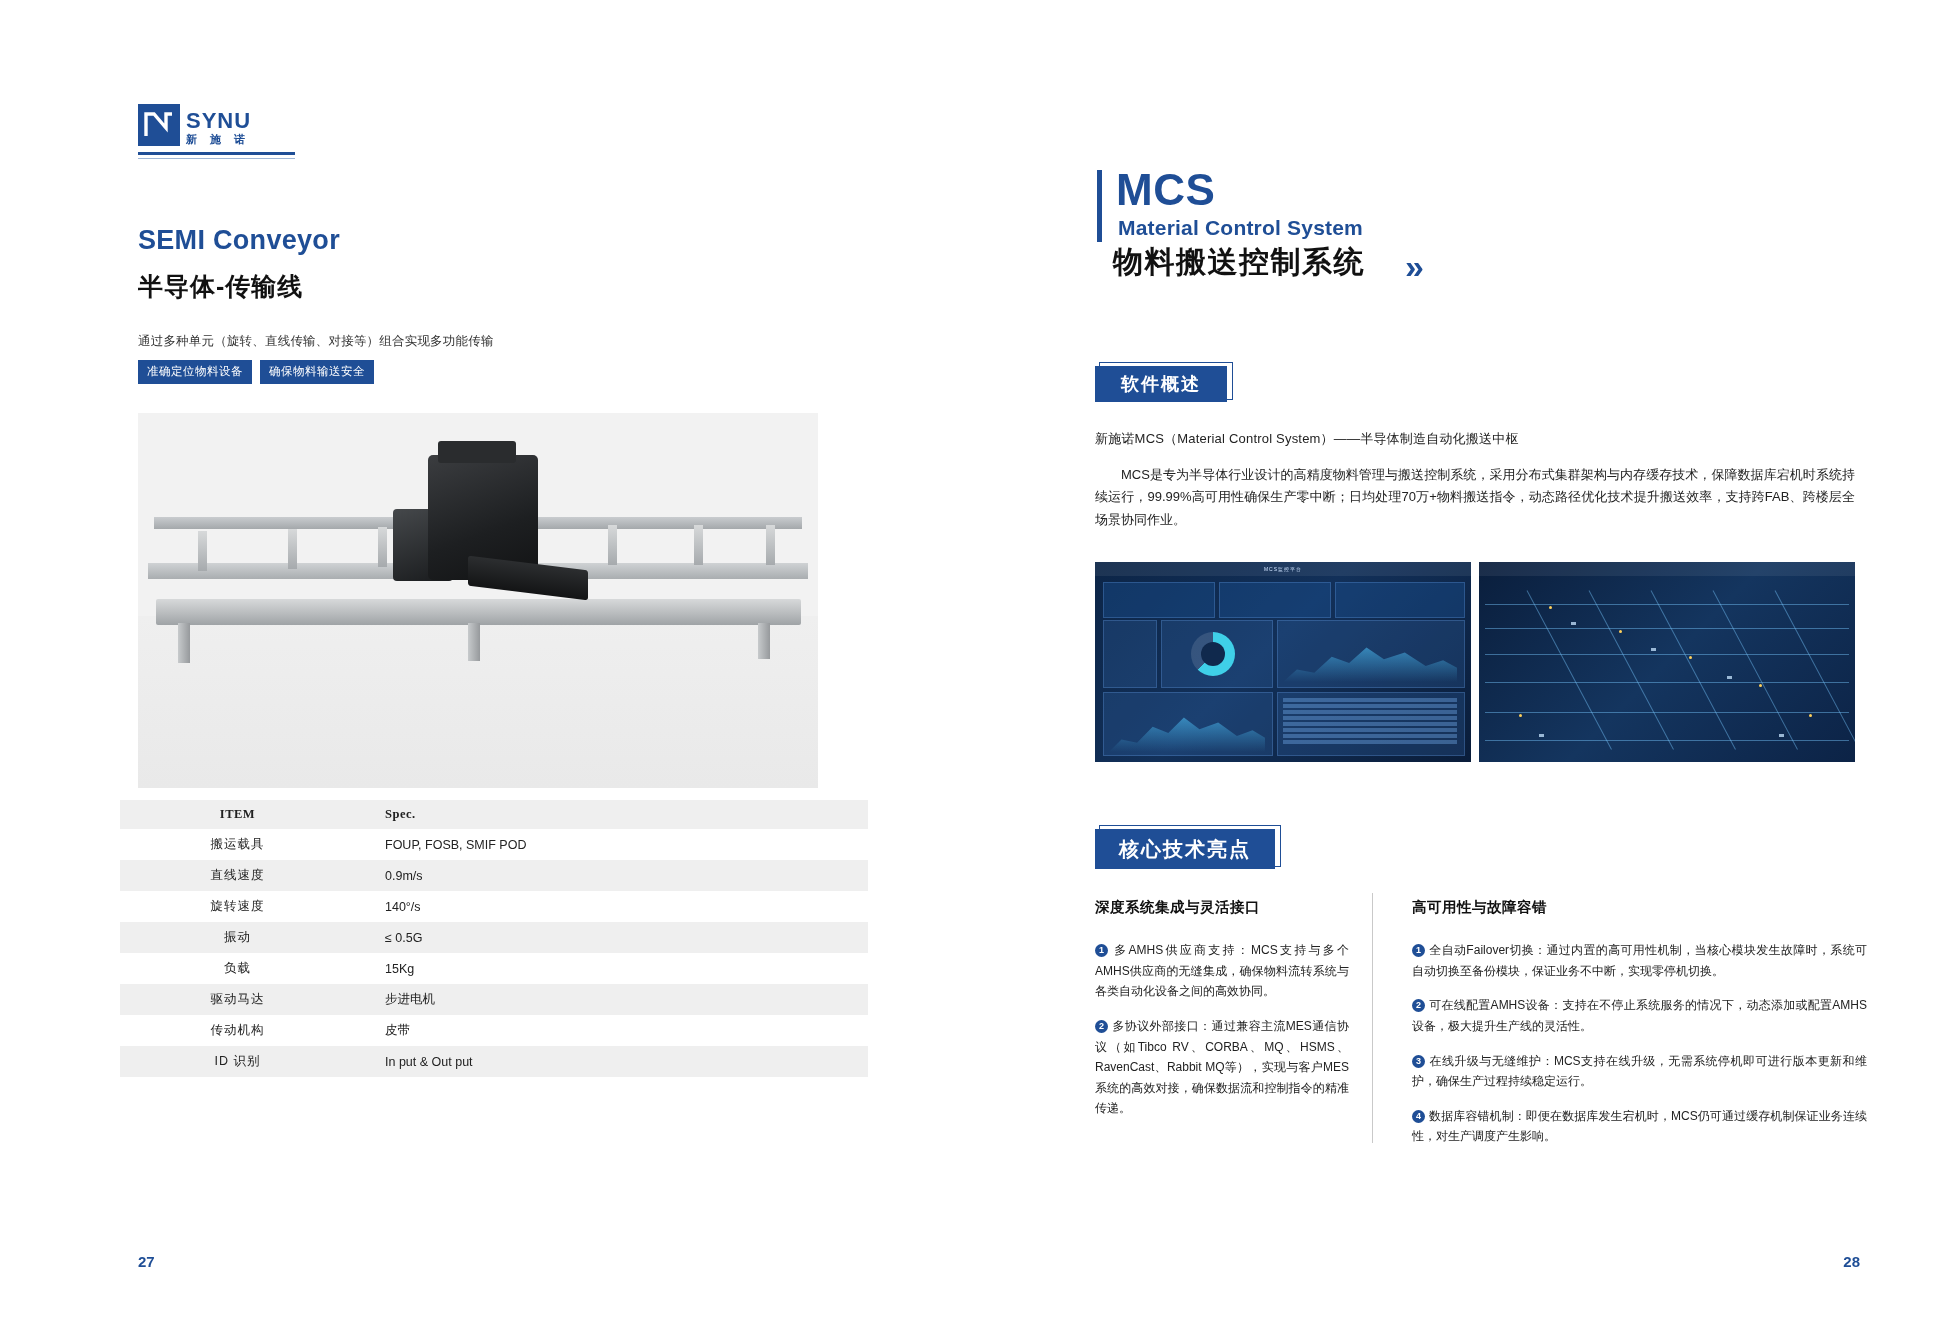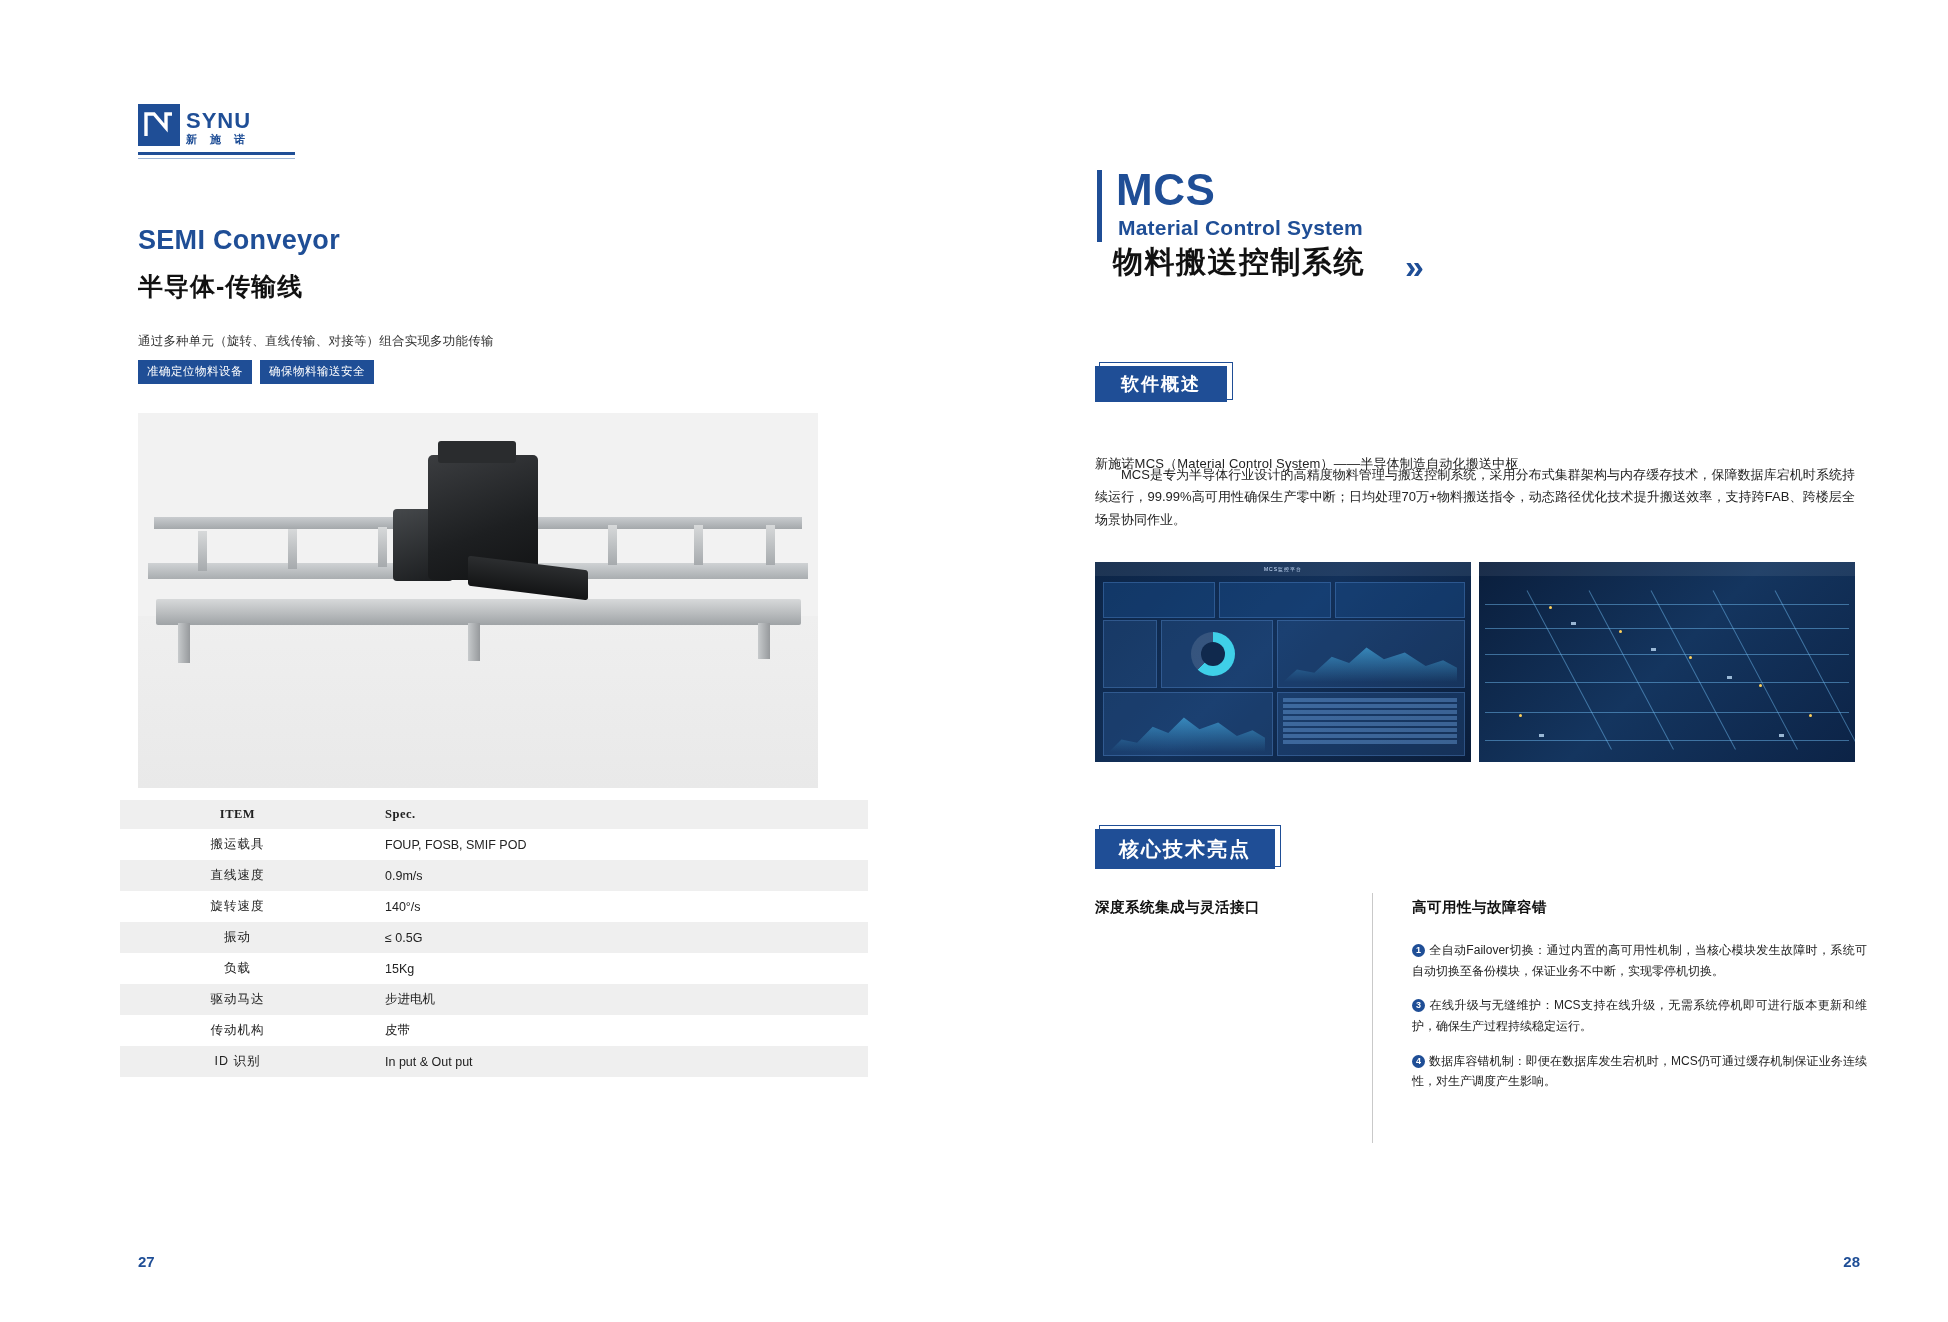--- a/index.html
+++ b/index.html
@@ -150,21 +150,21 @@
   .sec-badge.b1{left:1095px;top:366px;width:132px;height:36px;line-height:36px;font-size:18px;}
   .sec-badge.b2{left:1095px;top:829px;width:180px;height:40px;line-height:40px;font-size:20px;}
   .badge-deco{
     position:absolute;border:1px solid #1f4e96;
   }
   .badge-deco.d1{left:1099px;top:362px;width:132px;height:36px;}
   .badge-deco.d2{left:1099px;top:825px;width:180px;height:40px;}
 
   .ov-lead{
     position:absolute;left:1095px;top:430px;width:760px;
-    font-size:13px;color:#222;letter-spacing:.2px;margin-top:25px;
+    font-size:13px;color:#222;letter-spacing:.2px;
   }
   .ov-body{
     position:absolute;left:1095px;top:464px;width:760px;
     font-size:13px;color:#222;line-height:1.72;text-align:justify;
     text-indent:26px;
   }
 
   .shots{
     position:absolute;left:1095px;top:562px;width:760px;height:200px;
     display:flex;gap:8px;
@@ -377,24 +377,35 @@
     </div>
   </div>
 
   <div class="badge-deco d2" style="left:125px;"></div>
   <div class="sec-badge b2" style="left:121px;">核心技术亮点</div>
 
   <div class="col-head col-left-head" style="left:121px;">深度系统集成与灵活接口</div>
   <div class="vdiv" style="left:398px;"></div>
   <div class="col-head col-right-head" style="left:438px;">高可用性与故障容错</div>
 
+  <div class="col col-left" style="left:121px;">
+    <div class="item">
+      <span class="num">1</span><span>多AMHS供应商支持：MCS支持与多个AMHS供应商的无缝集成，确保物料流转系统与各类自动化设备之间的高效协同。</span>
+    </div>
+    <div class="item">
+      <span class="num">2</span><span>多协议外部接口：通过兼容主流MES通信协议（如Tibco RV、CORBA、MQ、HSMS、RavenCast、Rabbit MQ等），实现与客户MES系统的高效对接，确保数据流和控制指令的精准传递。</span>
+    </div>
+  </div>
 
   <div class="col col-right" style="left:438px;">
     <div class="item">
       <span class="num">1</span><span>全自动Failover切换：通过内置的高可用性机制，当核心模块发生故障时，系统可自动切换至备份模块，保证业务不中断，实现零停机切换。</span>
+    </div>
+    <div class="item">
+      <span class="num">2</span><span>可在线配置AMHS设备：支持在不停止系统服务的情况下，动态添加或配置AMHS设备，极大提升生产线的灵活性。</span>
     </div>
     <div class="item">
       <span class="num">3</span><span>在线升级与无缝维护：MCS支持在线升级，无需系统停机即可进行版本更新和维护，确保生产过程持续稳定运行。</span>
     </div>
     <div class="item">
       <span class="num">4</span><span>数据库容错机制：即便在数据库发生宕机时，MCS仍可通过缓存机制保证业务连续性，对生产调度产生影响。</span>
     </div>
   </div>
 
   <div class="pagenum pagenum-right">28</div>

